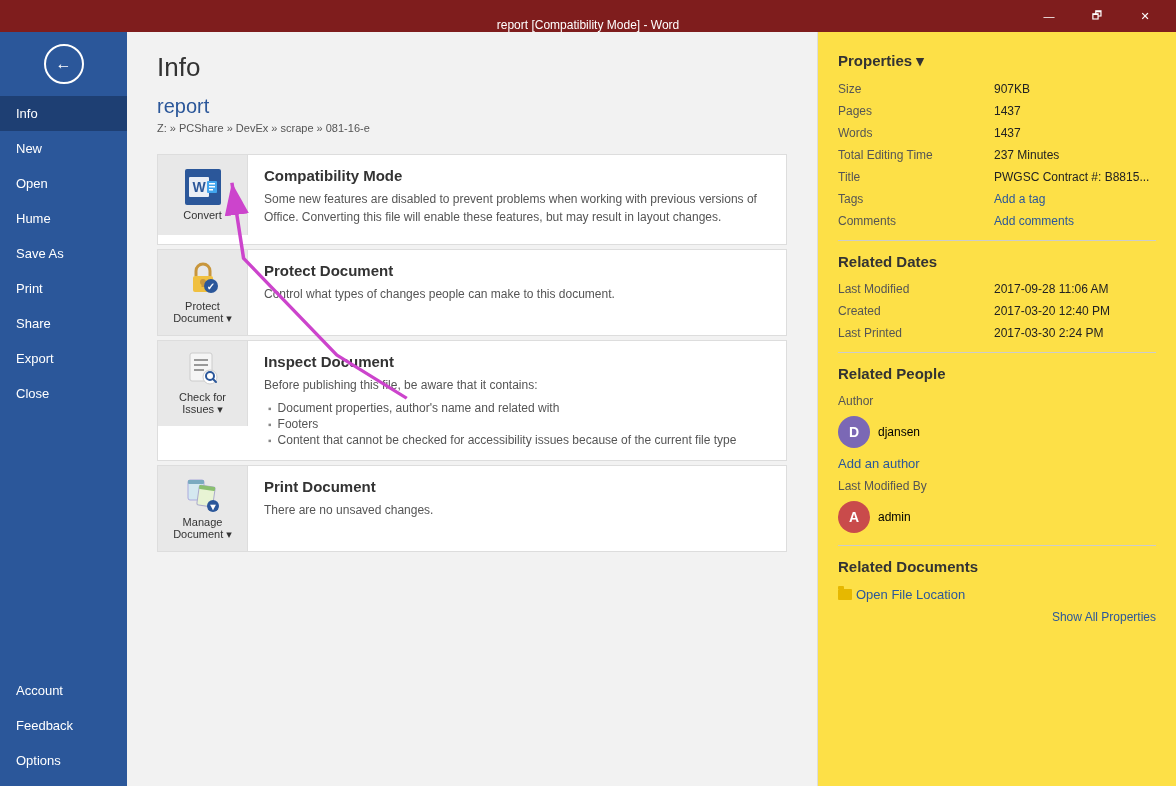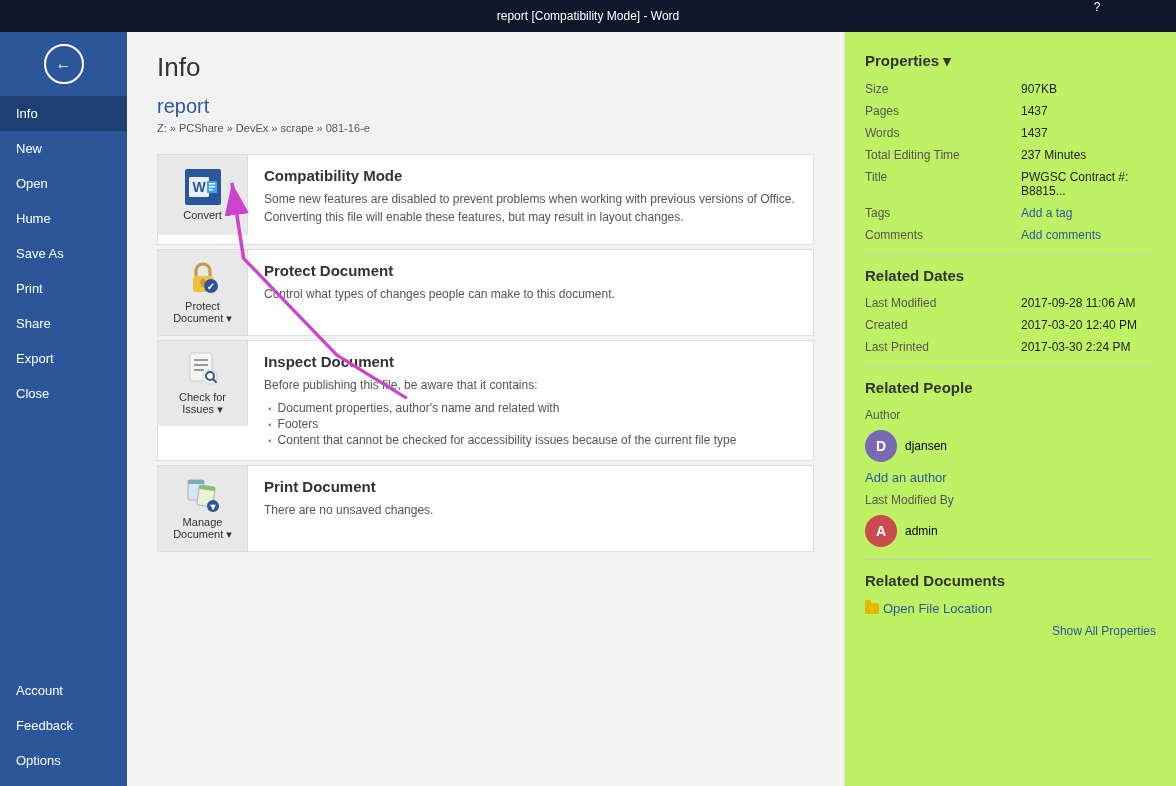--- a/index.html
+++ b/index.html
@@ -1,23 +1,23 @@
 <!DOCTYPE html>
 <html><head>
   <meta charset="utf-8">
   <style>
     * { margin: 0; padding: 0; box-sizing: border-box; }
     body { font-family: 'Segoe UI', Arial, sans-serif; font-size: 13px; background: #fff; width: 1176px; height: 786px; overflow: hidden; display: flex; flex-direction: column; }
 
     
     .title-bar {
       height: 32px;
-      background: #0f172a;
-      display: flex;
-      align-items: center;
+      background: #7f1d1d;
+      display: flex;
+      align-items: flex-end;
       justify-content: space-between;
       padding: 0 8px;
       color: white;
       flex-shrink: 0;
     }
     .title-bar-center {
       font-size: 12px;
       color: white;
       position: absolute;
       left: 50%;
@@ -165,22 +165,22 @@
       gap: 6px;
     }
     .card-list li::before {
       content: '▪';
       font-size: 10px;
       color: #888;
     }
 
     
     .properties-panel {
-      width: 332px;
-      background: #bef264;
+      width: 359px;
+      background: #fde047;
       padding: 20px 20px;
       overflow-y: auto;
       flex-shrink: 0;
       border-left: 1px solid #ddd;
     }
     .prop-section-title {
       font-size: 15px;
       font-weight: 600;
       color: #333;
       margin-bottom: 12px;

